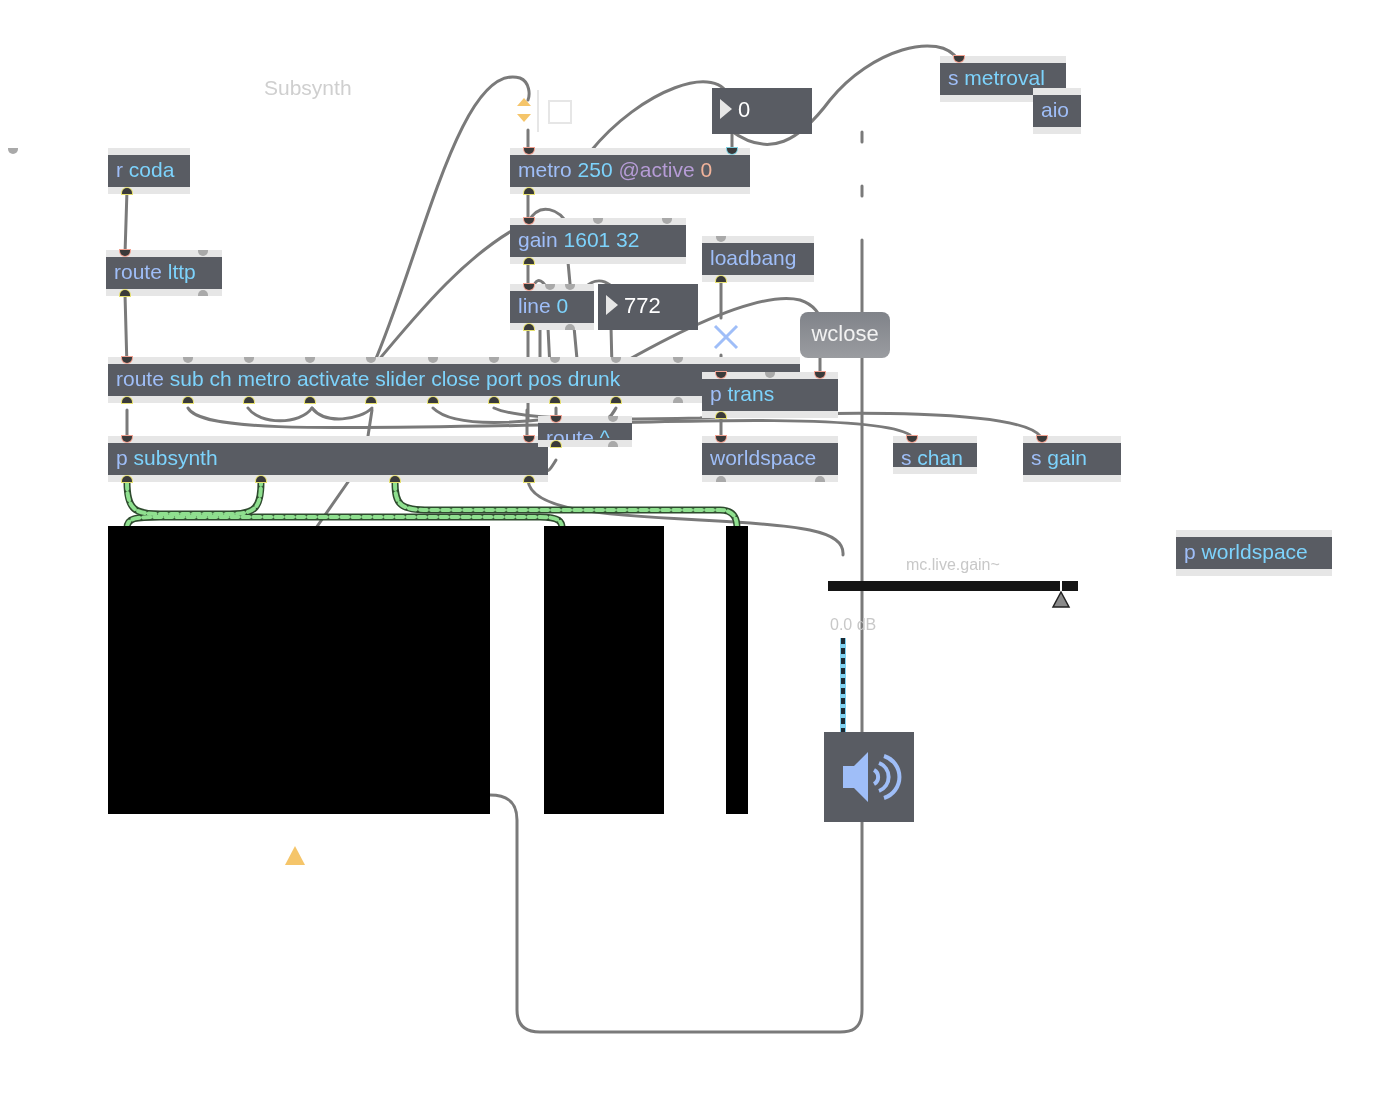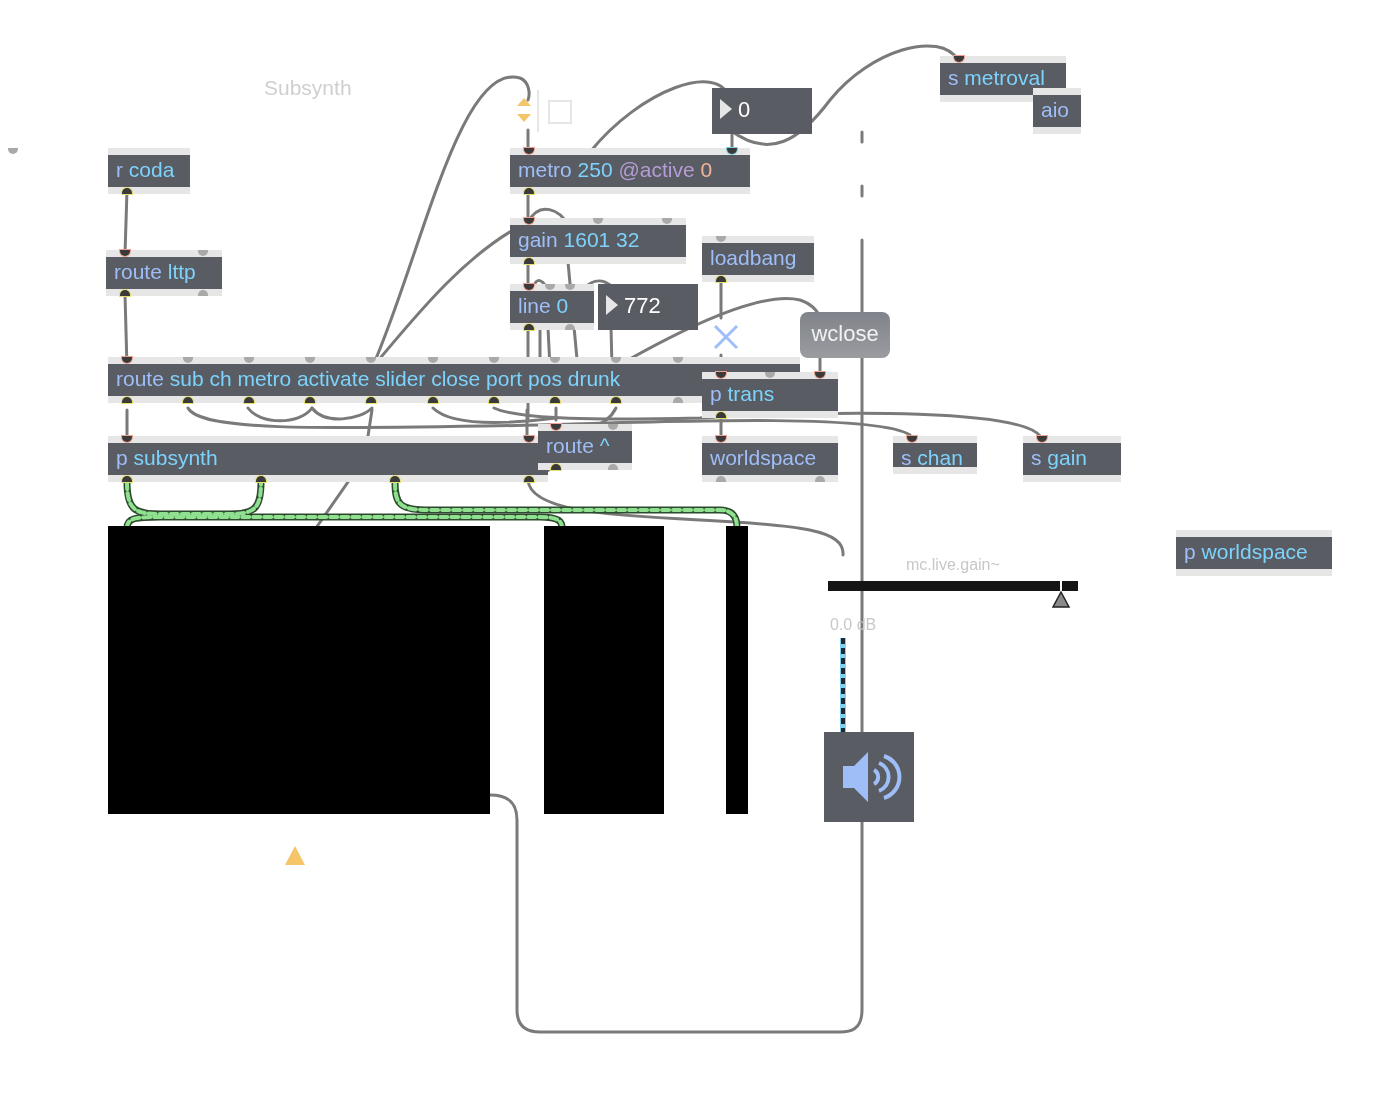--- a/index.html
+++ b/index.html
@@ -223,21 +223,21 @@
 <div class="obj" style="left:108px;top:436px;width:440px;height:46px;">
   <div class="inlet" style="left:14px;"></div>
   <div class="inlet" style="left:416px;"></div>
   <div class="body"><span class="kw">p</span> <span class="arg">subsynth</span></div>
   <div class="outlet" style="left:14px;"></div>
   <div class="outlet" style="left:148px;"></div>
   <div class="outlet" style="left:282px;"></div>
   <div class="outlet" style="left:416px;"></div>
 </div>
 
-<div class="obj" style="left:538px;top:416px;width:94px;height:46px;margin-top:8px;">
+<div class="obj" style="left:538px;top:416px;width:94px;height:31px;">
   <div class="inlet" style="left:13px;"></div>
   <div class="inlet g" style="left:70px;"></div>
   <div class="body"><span class="kw">route</span> <span class="arg">^</span></div>
   <div class="outlet" style="left:13px;"></div>
   <div class="outlet g" style="left:70px;"></div>
 </div>
 
 <div class="obj" style="left:702px;top:372px;width:136px;height:46px;">
   <div class="inlet" style="left:14px;"></div>
   <div class="inlet g" style="left:63px;"></div>

